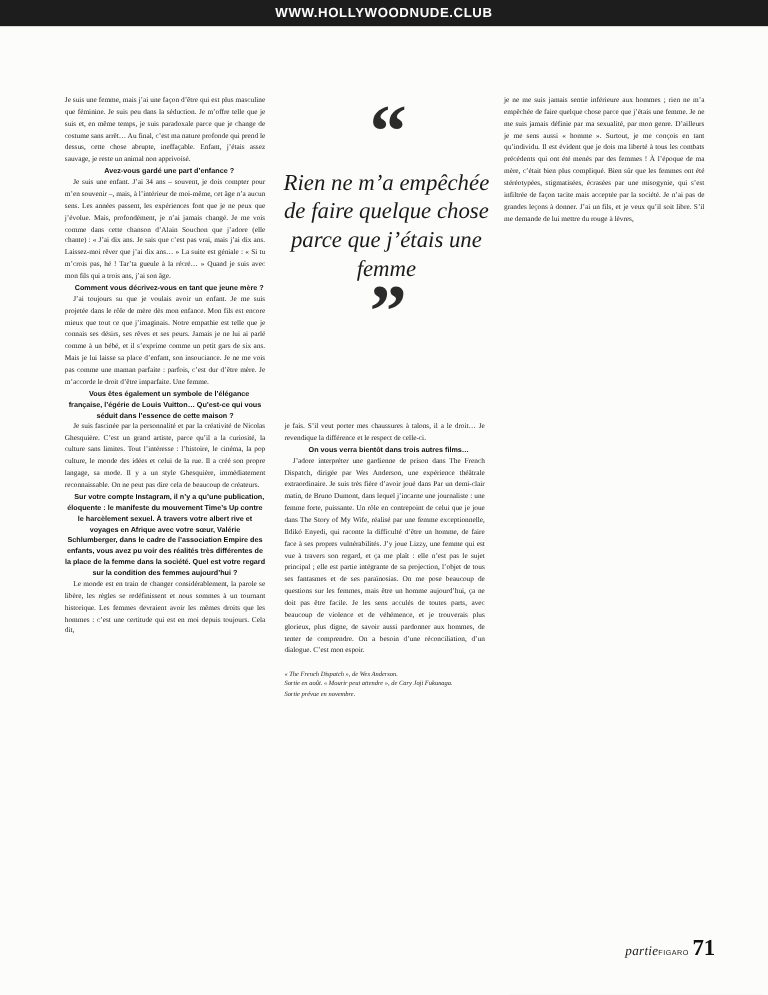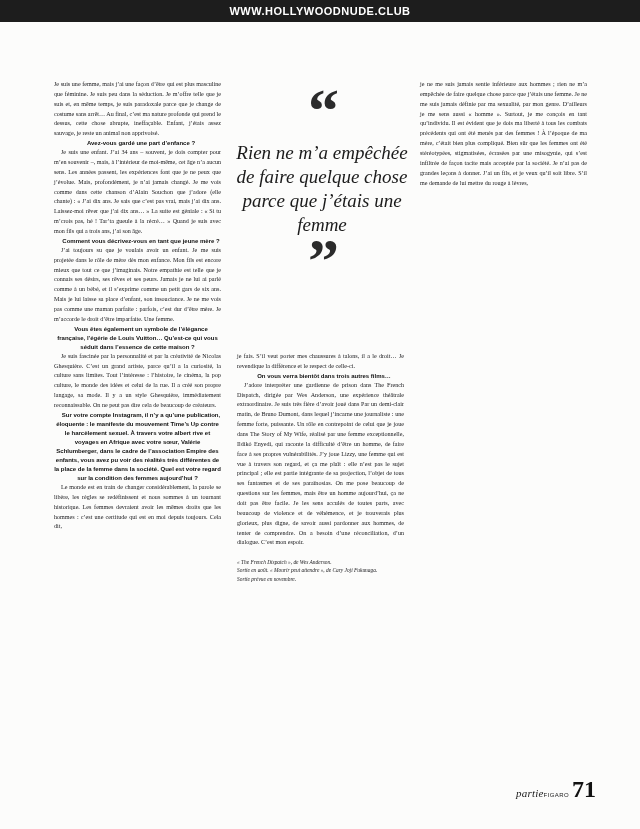--- a/index.html
+++ b/index.html
@@ -145,21 +145,21 @@
     letter-spacing: 0.2px;
   }
   .folio .mag .small {
     font-family: "Liberation Sans", sans-serif;
     font-style: normal;
     font-size: 6px;
     letter-spacing: 0.4px;
   }
   .folio .pagenum {
     font-family: "Liberation Serif", serif;
-    font-size: 24px;
+    font-size: 19px;
     font-weight: bold;
     color: #111;
     line-height: 0.85;
   }
 </style>
 </head>
 <body>
 
 <div class="page">
 

